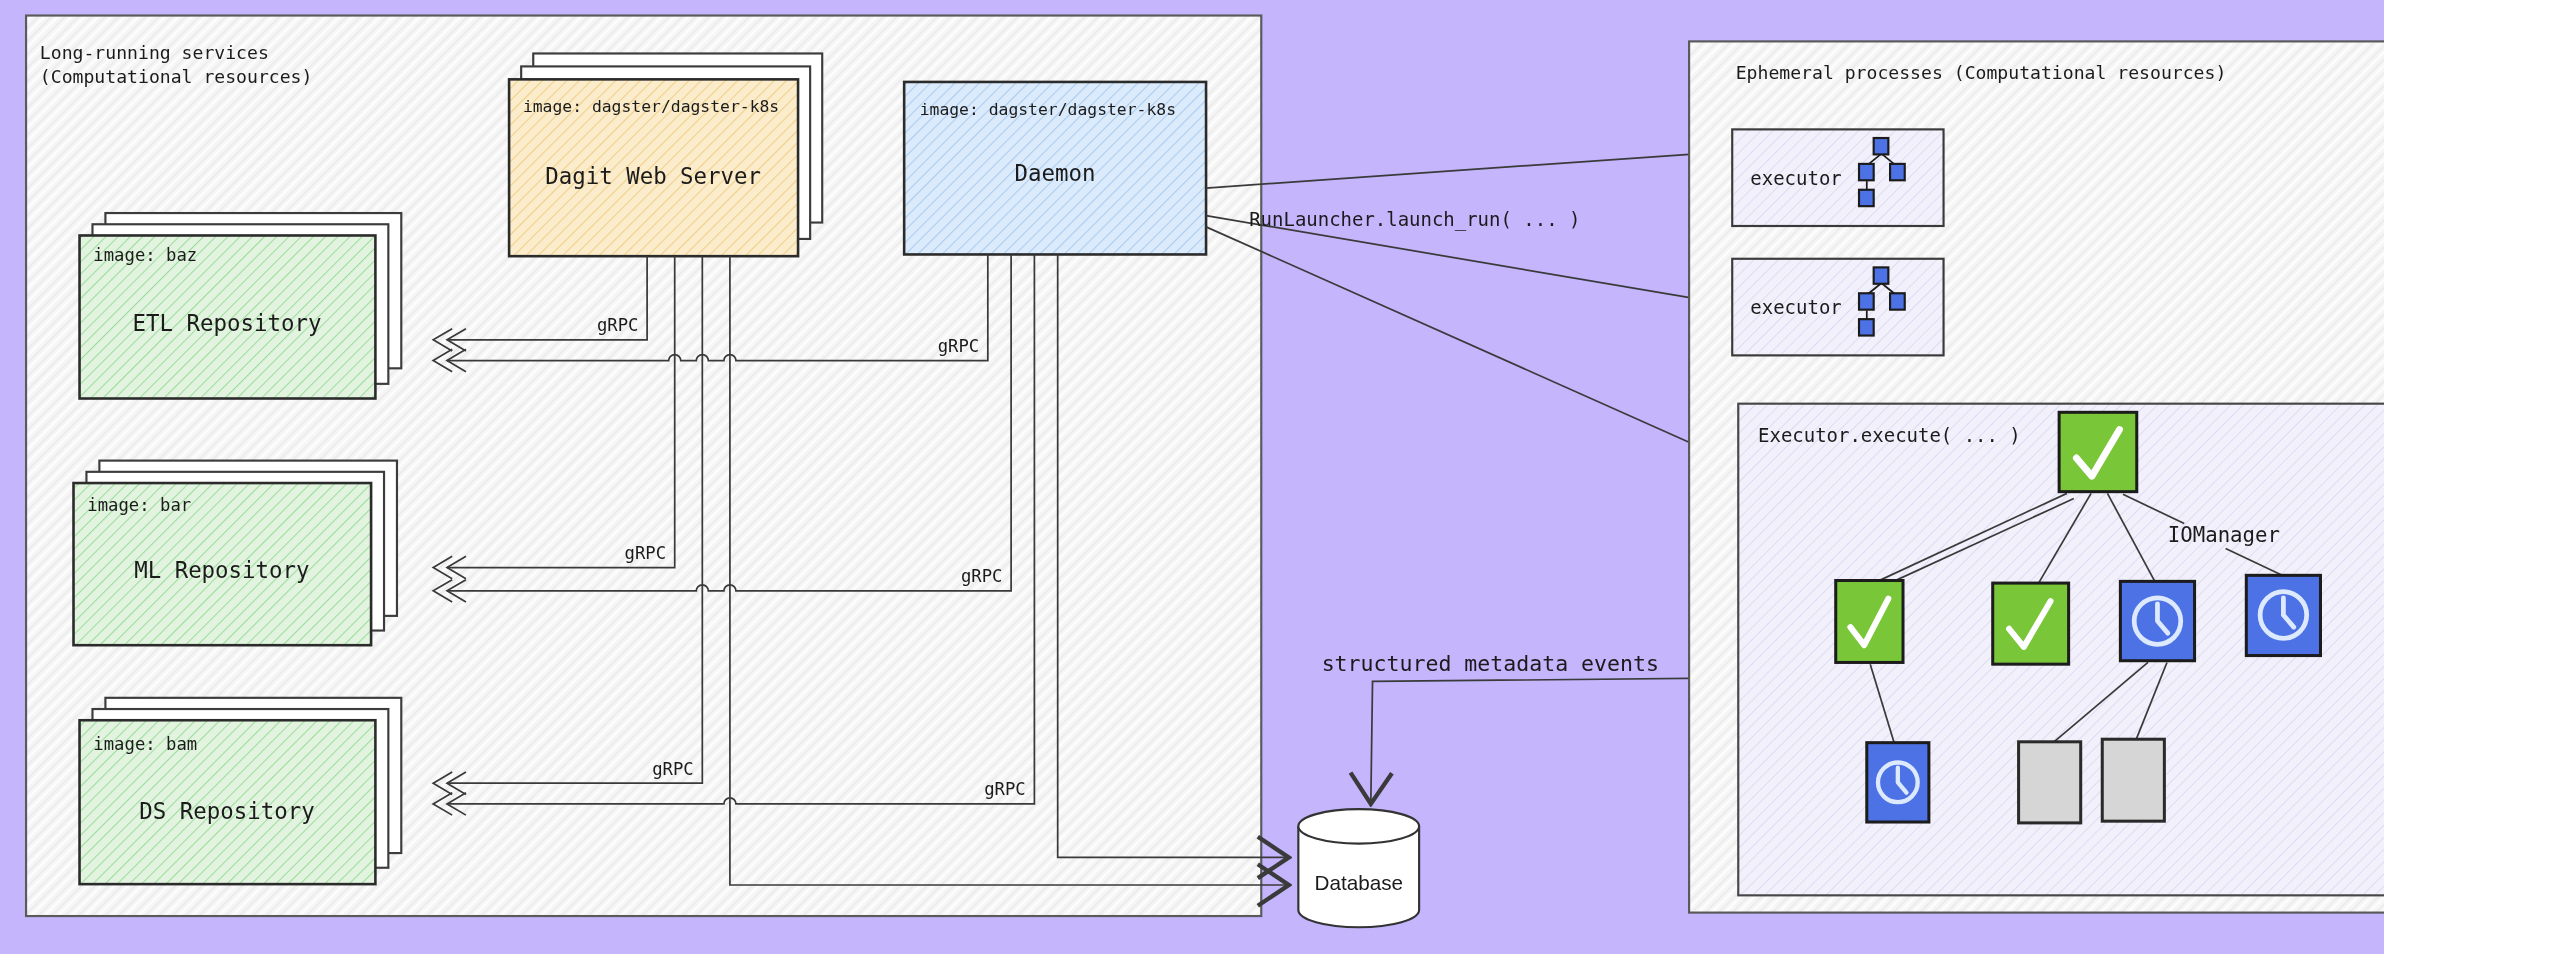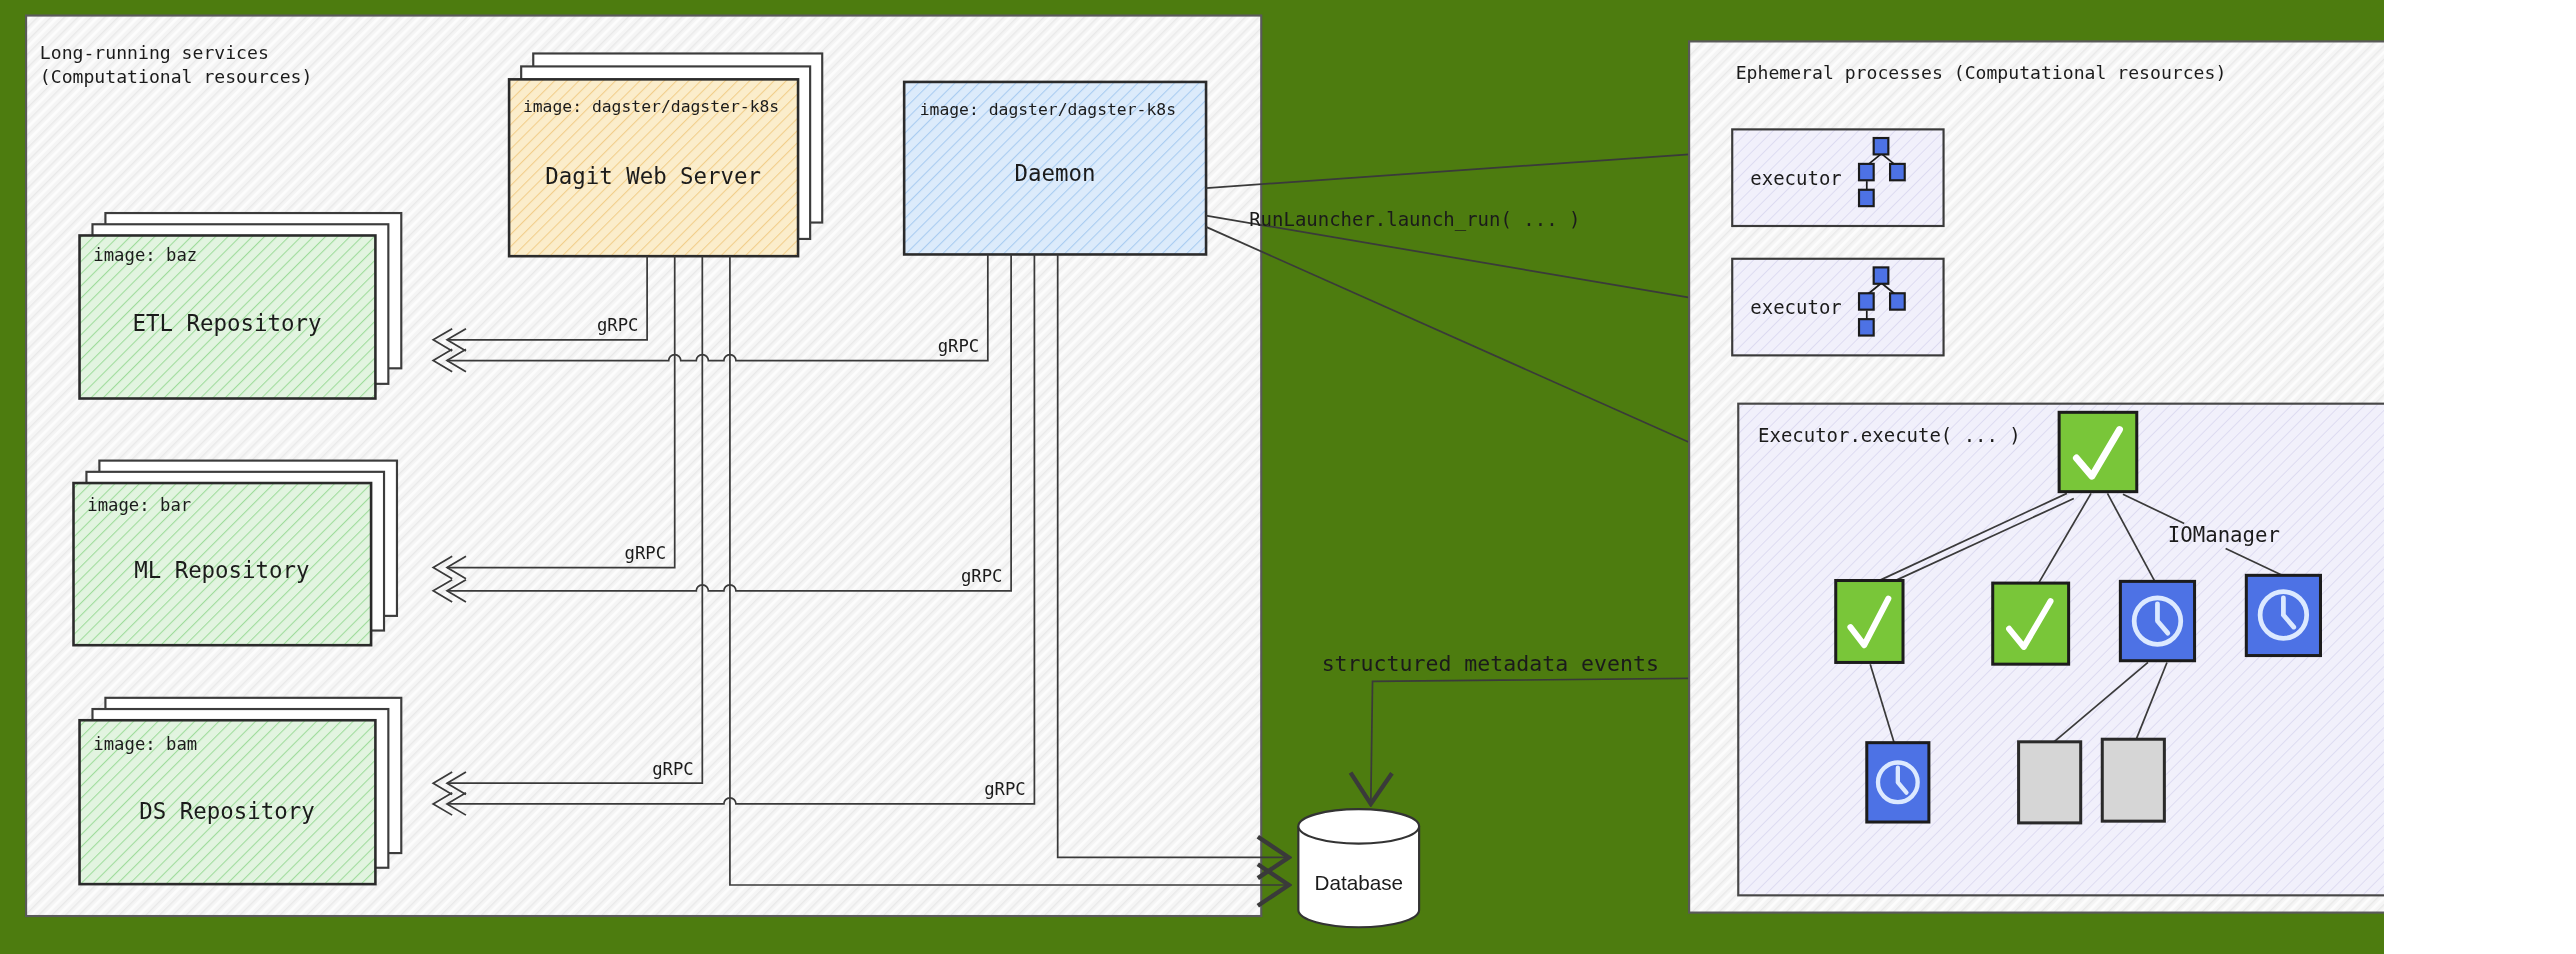--- a/index.html
+++ b/index.html
@@ -1,16 +1,16 @@
 <!DOCTYPE html>
 <html style="font-size:14px"><head>
 <meta charset="utf-8">
 <style>
   html,body { margin:0; padding:0; background:#ffffff; }
-  .stage { position:relative; width:2384px; height:954px; background:#4d7c0f; overflow:hidden; }
+  .stage { position:relative; width:2384px; height:954px; background:#c4b5fd; overflow:hidden; }
   svg { display:block; }
   text { font-family:"DejaVu Sans Mono", monospace; fill:#1b1b1b; }
   .title { font-size:21px; }
   .boxlabel { font-size:19px; }
   .boxlabel-s { font-size:20px; }
   .boxname { font-size:26px; }
   .grpc { font-size:20px; }
   .calllabel { font-size:22px; }
   .bigcall { font-size:25px; }
   .exectitle { font-size:22px; }

